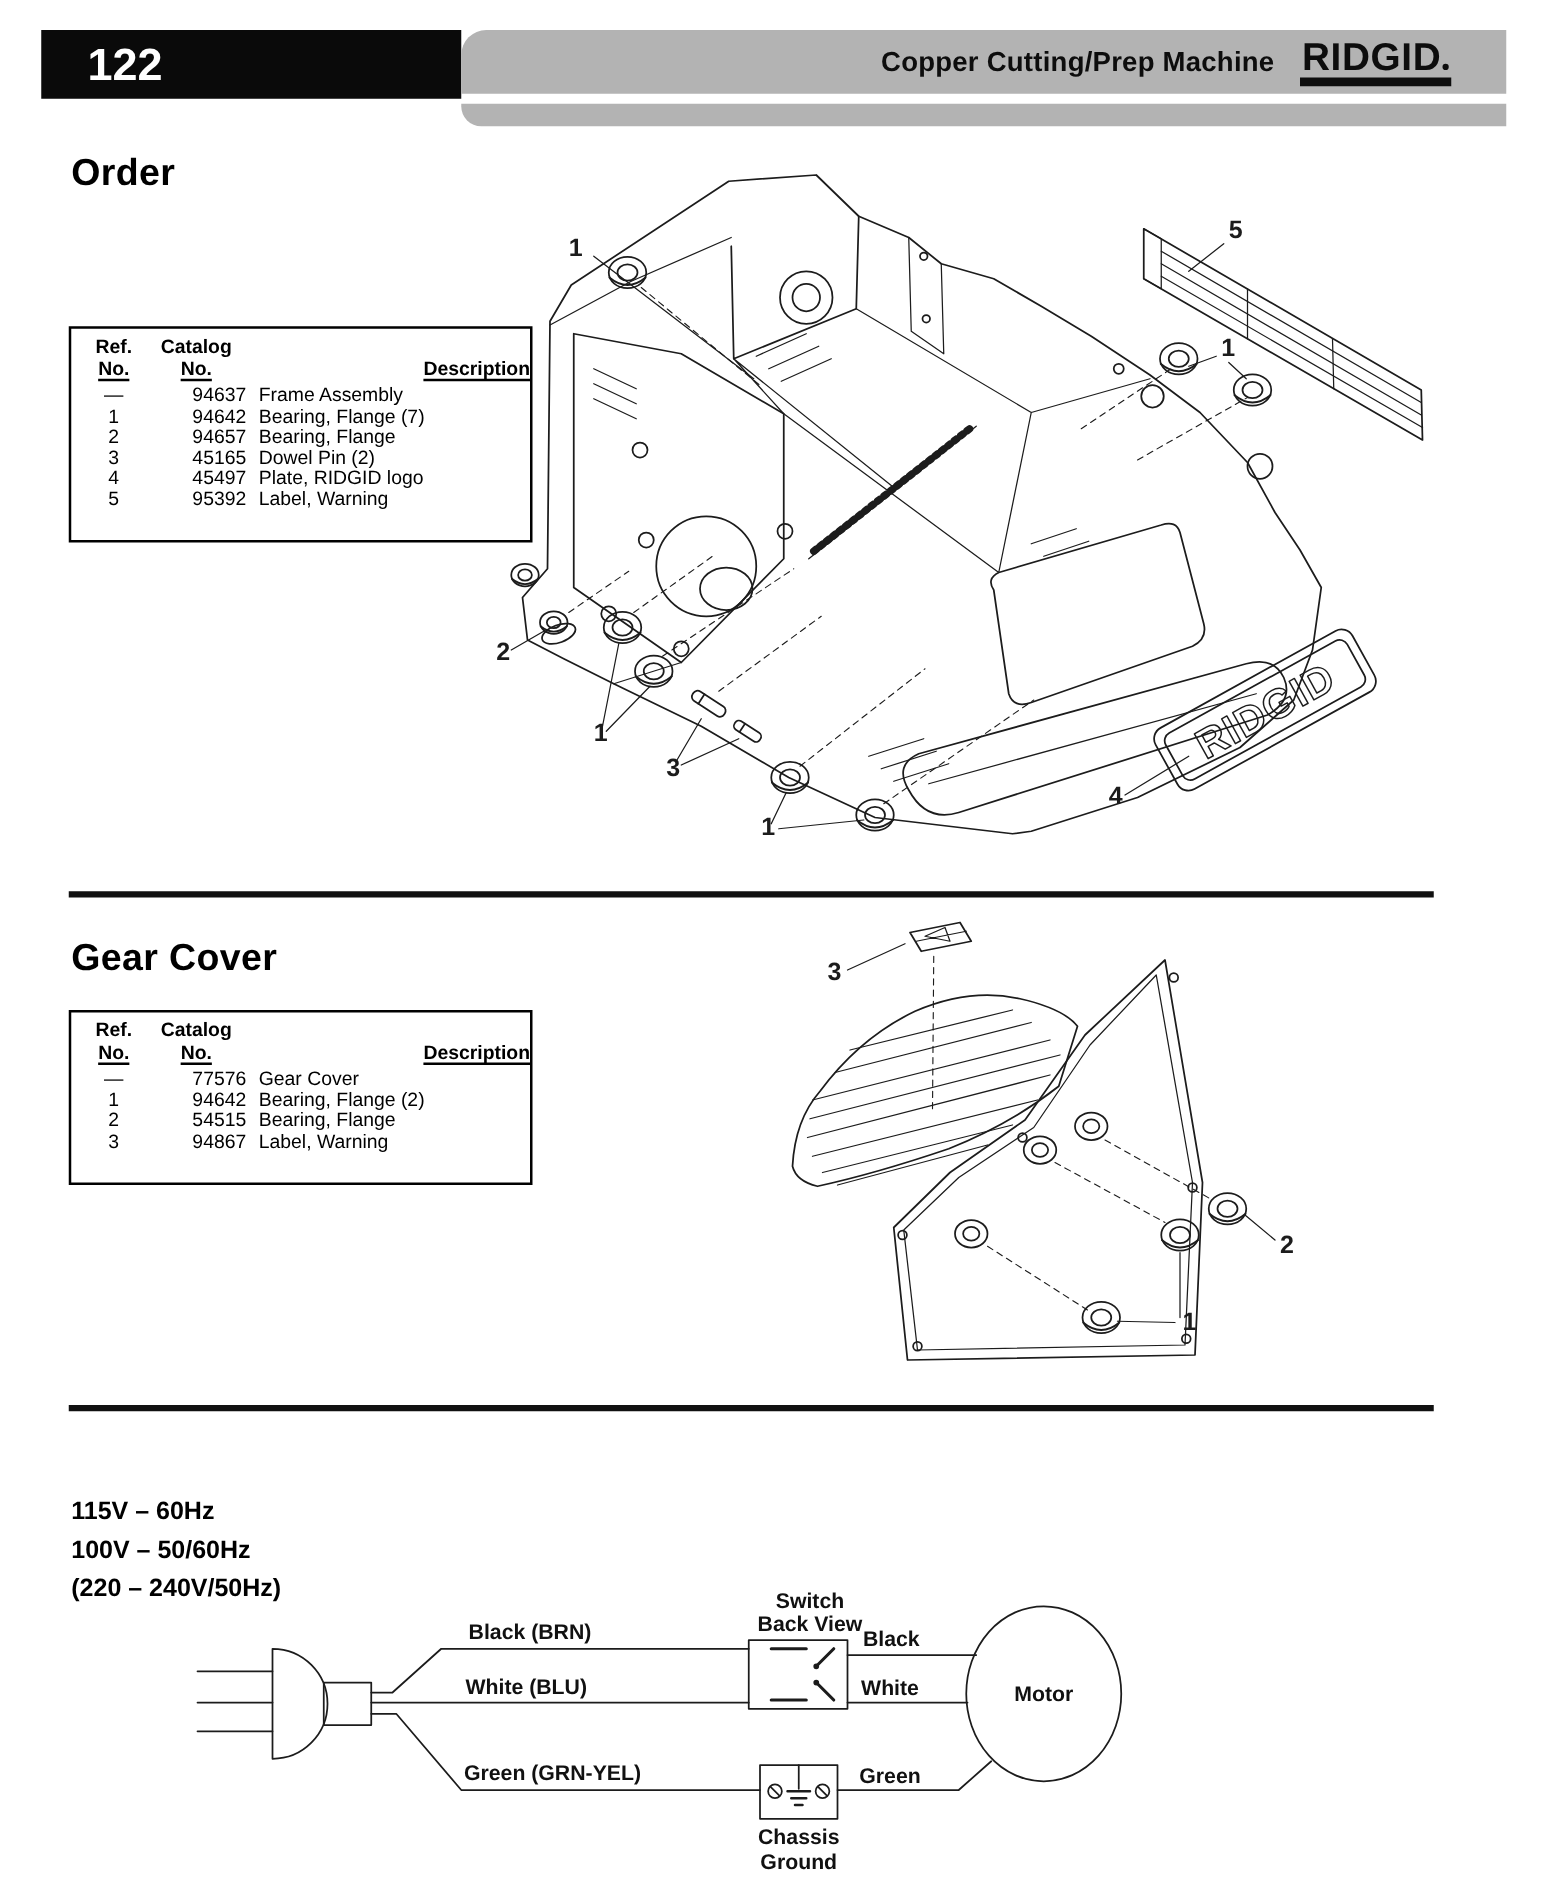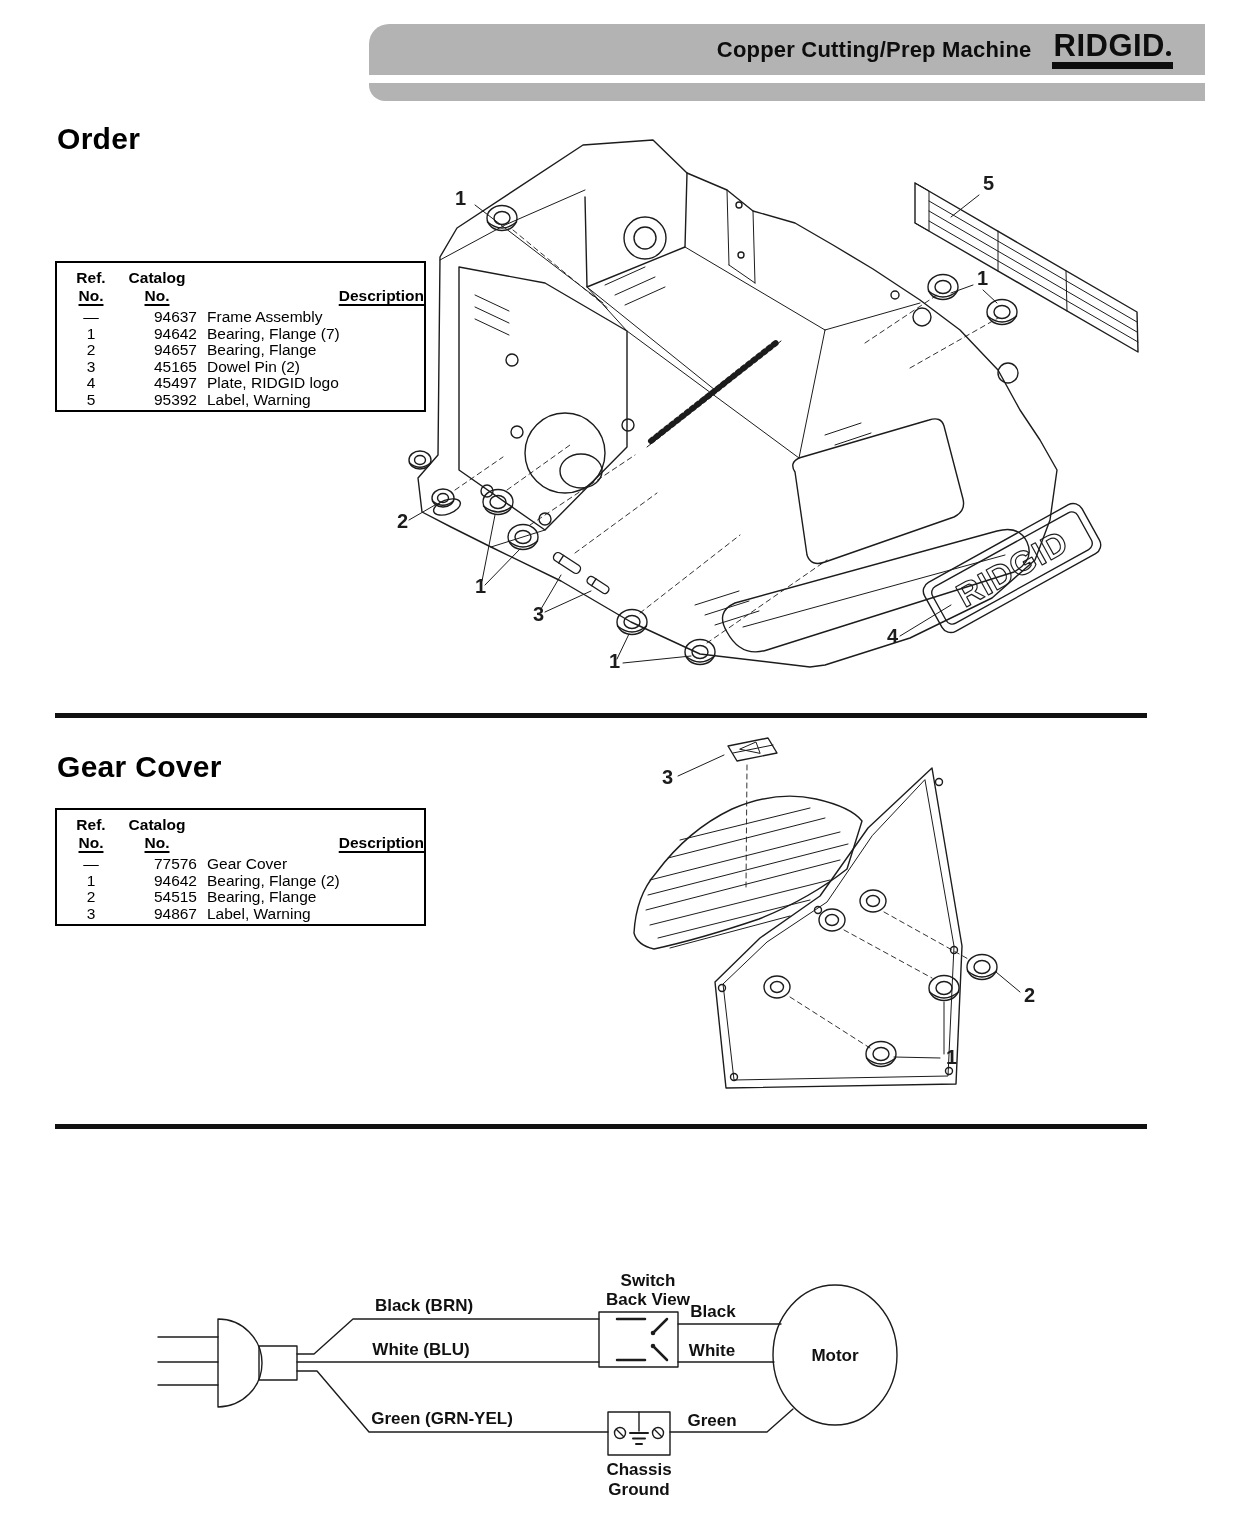--- a/index.html
+++ b/index.html
@@ -4,32 +4,32 @@
 <style>
   html,body{margin:0;padding:0;background:#fff;}
   #page{position:relative;width:1235px;height:1515px;background:#fff;
         font-family:"Liberation Sans",sans-serif;color:#000;overflow:hidden;}
   .abs{position:absolute;}
   
   #pageno-box{left:33px;top:24px;width:336px;height:55px;background:#0a0a0a;
               color:#fff;font-weight:bold;font-size:36px;line-height:55px;padding-left:37px;box-sizing:border-box;}
   #header-bar{left:369px;top:24px;width:836px;height:51px;background:#b3b3b3;
               border-top-left-radius:20px;display:flex;align-items:center;justify-content:flex-end;
-              padding-right:32px;box-sizing:border-box;}
+              padding-right:44px;box-sizing:border-box;}
   #header-strip{left:369px;top:83px;width:836px;height:18px;background:#b3b3b3;border-bottom-left-radius:16px;}
   #header-title{font-weight:bold;font-size:22px;color:#0d0d0d;margin-right:20px;letter-spacing:0.2px;}
   #brand-logo{font-weight:bold;font-size:31px;letter-spacing:0.5px;color:#0d0d0d;
               border-bottom:7px solid #0d0d0d;padding:0 2px 1px 2px;line-height:30px;}
   .regdot{display:inline-block;width:5px;height:5px;background:#0d0d0d;border-radius:50%;margin-left:1px;}
   
   .h1{font-weight:bold;font-size:30px;letter-spacing:0.3px;}
   #note{left:57px;top:215px;font-weight:bold;font-size:16px;line-height:21px;}
   #note .l2{padding-left:63px;}
   
-  .ptable{border:2px solid #000;width:371px;box-sizing:border-box;padding:6px 0 2px 8px;font-size:15.5px;}
+  .ptable{border:2px solid #000;width:371px;box-sizing:border-box;padding:6px 0 24px 8px;font-size:15.5px;}
   .thead{display:flex;align-items:flex-end;font-weight:bold;margin-bottom:4px;}
   .hcol{display:flex;flex-direction:column;align-items:center;}
   .c1{width:52px;text-align:center;}
   .c2{width:80px;text-align:right;}
   .c3{flex:1;text-align:left;padding-left:10px;}
   .c3.hcol{align-items:flex-end;}
   .u{text-decoration:underline;text-underline-offset:3px;text-decoration-thickness:1.5px;}
   .trow{display:flex;line-height:16.5px;}
   
   .rule{left:55px;width:1092px;height:5px;background:#111;}
@@ -41,20 +41,23 @@
   .thin{stroke-width:1;}
   .dash{stroke-dasharray:5 4;stroke-width:0.9;}
   .co{font:bold 20px "Liberation Sans",sans-serif;fill:#1c1c1c;stroke:none;}
   .wl{font:bold 17px "Liberation Sans",sans-serif;fill:#111;stroke:none;text-anchor:middle;}
 </style>
 </head>
 <body>
 
 <div id="page">
 
+  <div class="abs" id="pageno-box">
+    <span>122</span>
+  </div>
   <div class="abs" id="header-bar">
     <span id="header-title">Copper Cutting/Prep Machine</span>
     <span id="brand-logo"><span>RIDGID</span><span class="regdot"></span></span>
   </div>
   <div class="abs" id="header-strip"></div>
 
   <div class="abs h1" style="left:57px;top:122px;">Order</div>
 
 
   <div class="abs ptable" style="left:55px;top:261px;">
@@ -299,20 +302,25 @@
         <path d="M 334 282 L 334 334 M 284 337 L 330 338"></path>
       </g>
     </g>
     <text class="co" x="52" y="64">3</text>
     <text class="co" x="414" y="282">2</text>
     <text class="co" x="336" y="344">1</text>
   </svg>
 
   <div class="abs rule" style="top:1124px;"></div>
 
+  <div class="abs" id="variations">
+    <div>115V – 60Hz</div>
+    <div>100V – 50/60Hz</div>
+    <div>(220 – 240V/50Hz)</div>
+  </div>
 
   <svg viewBox="0 0 880 245" style="left:140px;top:1262px;width:880px;height:245px;">
     <g class="ln">
 
       <g>
         <path d="M 18 75 L 78 75 M 18 100 L 78 100 M 18 123 L 78 123"></path>
         <path d="M 78 57 A 44 44 0 0 1 78 145 Z"></path>
         <rect x="119" y="84" width="38" height="34"></rect>
       </g>
 

